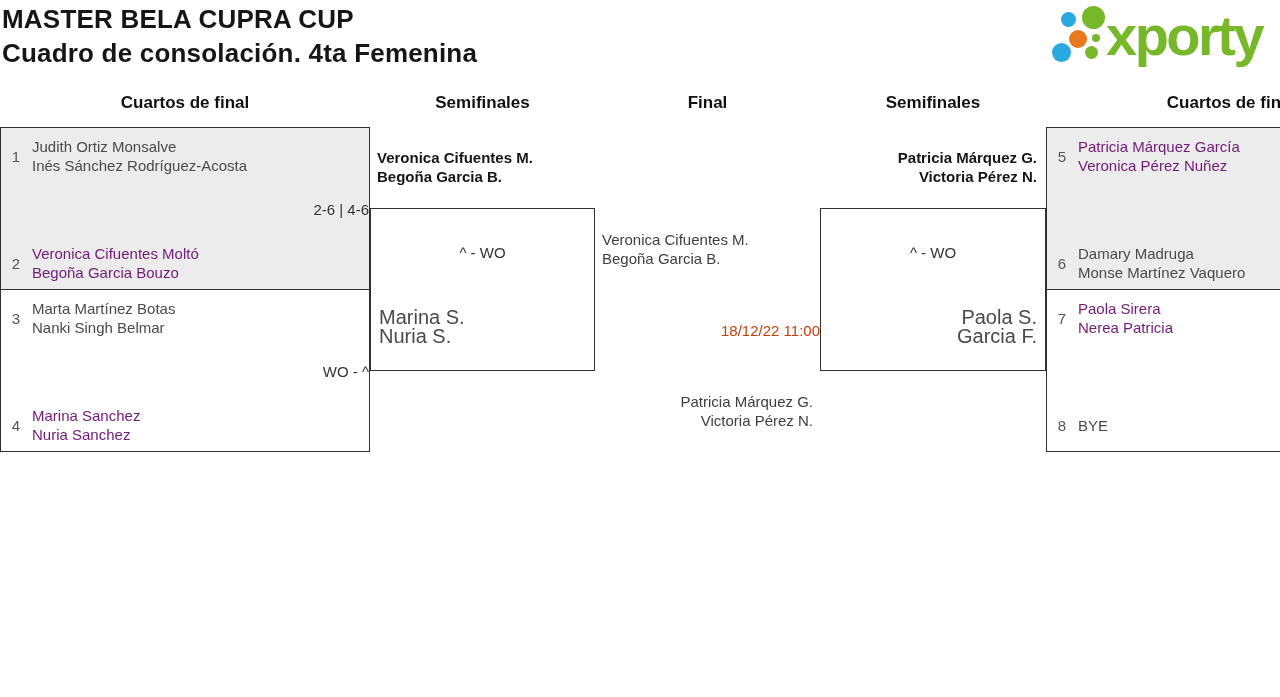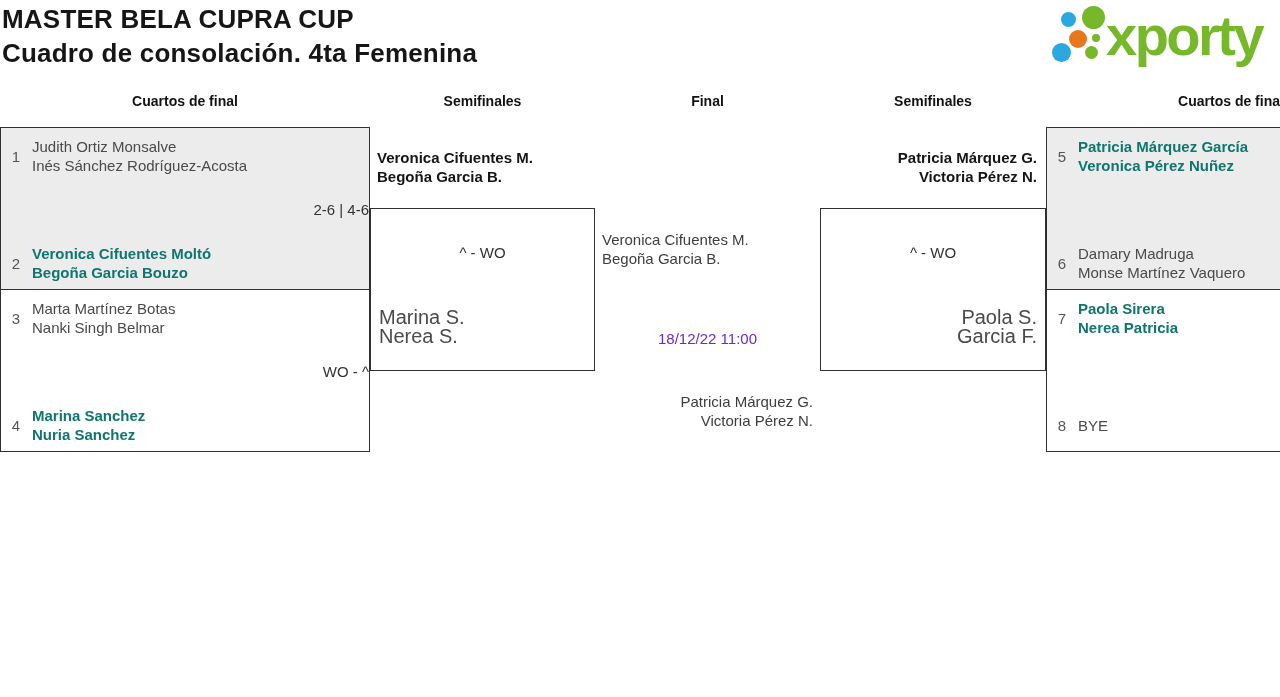--- a/index.html
+++ b/index.html
@@ -11,45 +11,45 @@
   .title-block { position:absolute; left:2px; top:2px; }
   .page-title, .page-subtitle { font-size:26px; font-weight:700; color:#161616; line-height:34px; letter-spacing:0.2px; }
 
   
   .logo { position:absolute; left:1048px; top:6px; width:235px; height:66px; }
   .dot { position:absolute; border-radius:50%; }
   .logo-text { position:absolute; left:58px; top:-6px; font-size:56px; font-weight:800;
                letter-spacing:-2.5px; line-height:72px; }
 
   
-  .col-header { position:absolute; top:93px; font-size:14px; font-weight:700; color:#121212; text-align:center; }
+  .col-header { position:absolute; top:93px; font-size:17px; font-weight:700; color:#121212; text-align:center; }
 
   
   .match { position:absolute; width:370px; height:163px; border:1px solid #303030; background:#ffffff; }
   .match.shaded { background:#ececec; }
   .team { position:absolute; left:8px; right:8px; height:38px; display:flex; align-items:center; gap:9px; }
   .team .seed { min-width:14px; text-align:center; font-size:15px; color:#555; }
   .team .names { font-size:15px; line-height:19px; color:#4a4a4a; }
   .team .names span { display:block; }
-  .team.winner .names { font-weight:700; color:#0f766e; }
+  .team.winner .names { font-weight:400; color:#701a75; }
   .t-top { top:9px; } .t-bottom { top:116px; }
   .m-score { position:absolute; left:0; right:0; top:73px; text-align:right; font-size:15px; color:#333; }
 
   
   .sf-box { position:absolute; width:225px; height:163px; top:208px; border:1px solid #303030; background:#fff; }
   .sf-box.right { width:226px; }
   .sf-score { position:absolute; left:0; right:0; top:35px; text-align:center; font-size:15px; color:#333; }
   .sf-losers { position:absolute; left:8px; right:8px; top:99px; font-size:20px; line-height:19px; color:#4a4a4a; }
   .sf-losers span, .sf-winners span, .final-team span { display:block; }
   .sf-winners { position:absolute; font-size:15px; line-height:19px; font-weight:700; color:#151515; }
   .align-right { text-align:right; }
 
   
   .final-team { position:absolute; font-size:15px; line-height:19px; color:#3e3e3e; }
-  .final-date { position:absolute; left:595px; width:225px; top:330px; text-align:center; font-size:15px; color:#6d28d9; }
+  .final-date { position:absolute; left:595px; width:225px; top:322px; text-align:right; font-size:15px; color:#c2410c; }
 </style>
 </head>
 <body>
 
 <div class="stage">
 
   <div class="title-block">
     <div class="page-title">MASTER BELA CUPRA CUP</div>
     <div class="page-subtitle">Cuadro de consolación. 4ta Femenina</div>
   </div>
@@ -107,21 +107,21 @@
   </div>
 
   <div class="sf-winners" style="left:377px; top:148px;">
     <span>Veronica Cifuentes M.</span>
     <span>Begoña Garcia B.</span>
   </div>
   <div class="sf-box" style="left:370px;">
     <div class="sf-score">^ - WO</div>
     <div class="sf-losers">
       <span>Marina S.</span>
-      <span>Nerea S.</span>
+      <span>Nuria S.</span>
     </div>
   </div>
 
   <div class="final-team" style="left:602px; top:230px;">
     <span>Veronica Cifuentes M.</span>
     <span>Begoña Garcia B.</span>
   </div>
   <div class="final-date">18/12/22 11:00</div>
   <div class="final-team align-right" style="left:595px; width:218px; top:392px;">
     <span>Patricia Márquez G.</span>

